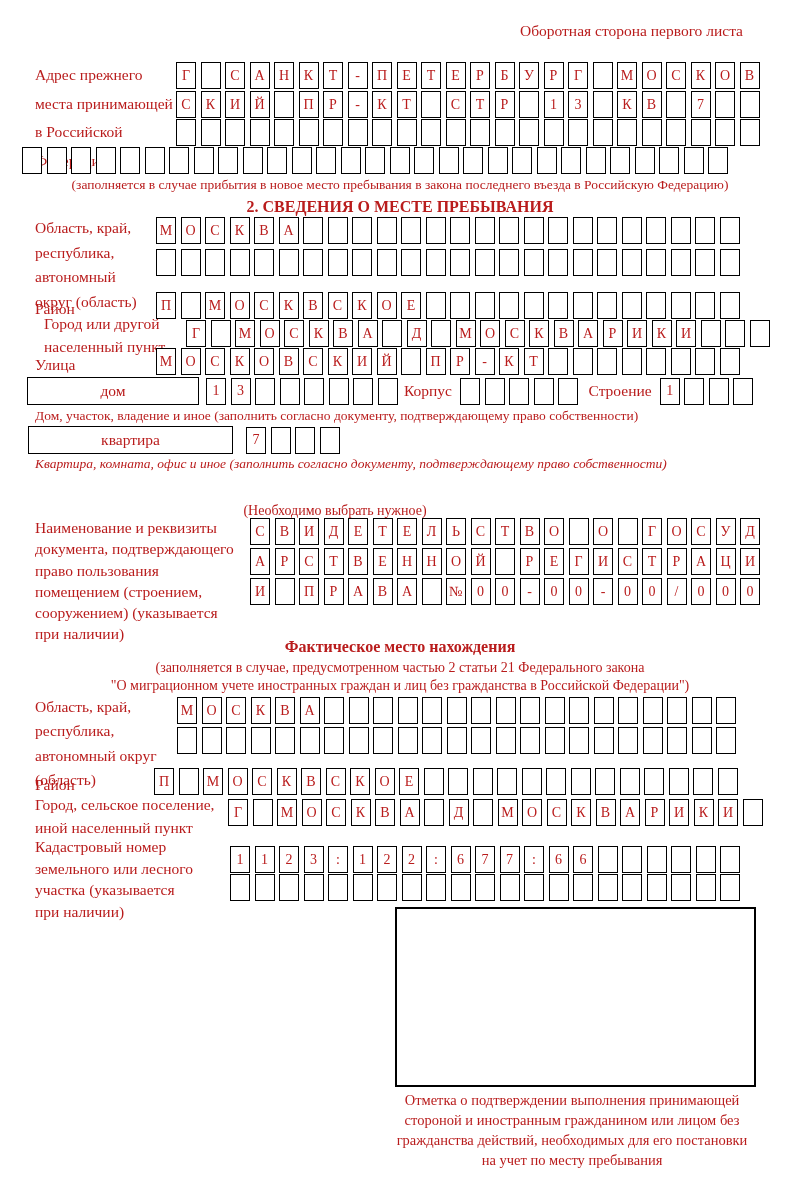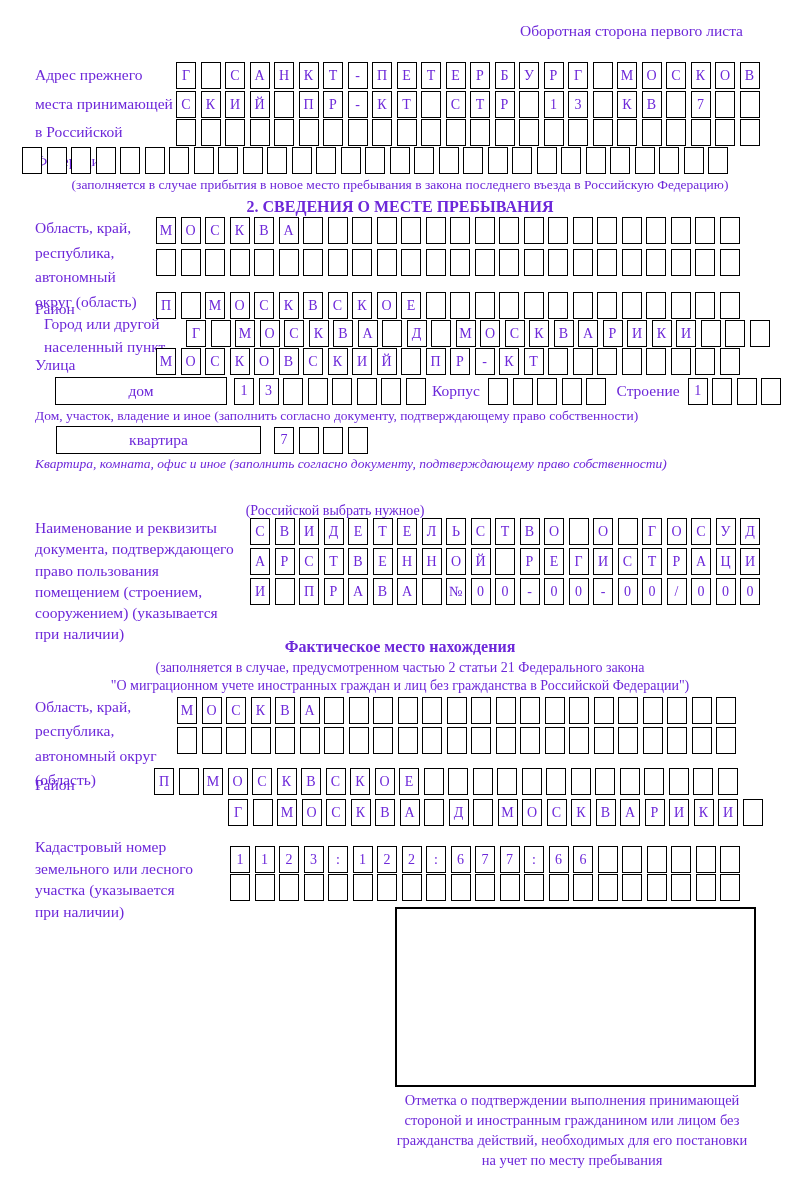--- a/index.html
+++ b/index.html
@@ -1,35 +1,35 @@
 <!DOCTYPE html>
 <html lang="ru"><head>
 <meta charset="utf-8">
 <style>
   html,body{margin:0;padding:0;background:#fff;}
   .page{
     position:relative;width:800px;height:1180px;background:#fff;
-    font-family:"Liberation Serif","DejaVu Serif",serif;color:#6d28d9;overflow:hidden;
+    font-family:"Liberation Serif","DejaVu Serif",serif;color:#b91c1c;overflow:hidden;
   }
   .abs{position:absolute;}
   .lbl{position:absolute;font-size:15.5px;line-height:25px;white-space:pre-line;}
   .note{position:absolute;font-size:13.5px;white-space:pre-line;}
   .center{left:0;width:800px;text-align:center;}
   .title{position:absolute;font-weight:bold;font-size:16px;}
   .cellrow{position:absolute;display:flex;}
   .cells-inline{display:flex;}
   .cell{
     flex:0 0 auto;box-sizing:border-box;width:20px;height:27px;margin-right:4.5px;
     border:1.8px solid #000;display:flex;align-items:center;justify-content:center;
     font-size:14px;background:#fff;
   }
   .hrow{position:absolute;display:flex;align-items:center;}
   .bigbox{
     box-sizing:border-box;height:28px;border:1.8px solid #000;background:#fff;
-    display:flex;align-items:center;justify-content:center;font-size:15.5px;flex:0 0 auto;margin-left:28px;
+    display:flex;align-items:center;justify-content:center;font-size:15.5px;flex:0 0 auto;
   }
   .inlbl{font-size:15.5px;flex:0 0 auto;}
   .cb{
     box-sizing:border-box;width:22px;height:25px;border:1.8px solid #000;background:#fff;
     display:flex;align-items:center;justify-content:center;font-size:15px;flex:0 0 auto;
   }
   .stampbox{position:absolute;border:2px solid #000;background:#fff;}
 </style>
 </head>
 <body>
@@ -333,21 +333,21 @@
     <div style="width:13px;flex:0 0 auto;"></div>
     <div class="cells-inline">
         <span class="cell">7</span>
         <span class="cell"></span>
         <span class="cell"></span>
         <span class="cell"></span>
       </div>
   </div>
   <div class="note" style="top:456px;left:35px;font-style:italic;">Квартира, комната, офис и иное (заполнить согласно документу, подтверждающему право собственности)</div>
 
-  <div class="note" style="top:503px;left:160px;width:350px;text-align:center;font-size:14px;">(Российской выбрать нужное)</div>
+  <div class="note" style="top:503px;left:160px;width:350px;text-align:center;font-size:14px;">(Необходимо выбрать нужное)</div>
 
   <div class="lbl" style="top:517px;left:35px;line-height:21.3px;">Наименование и реквизиты
 документа, подтверждающего
 право пользования
 помещением (строением,
 сооружением) (указывается
 при наличии)</div>
   <div class="cellrow" style="top:518px;left:250px;">
       <span class="cell">С</span>
       <span class="cell">В</span>
@@ -498,20 +498,22 @@
       <span class="cell"></span>
       <span class="cell"></span>
       <span class="cell"></span>
       <span class="cell"></span>
       <span class="cell"></span>
       <span class="cell"></span>
       <span class="cell"></span>
       <span class="cell"></span>
     </div>
 
+  <div class="lbl" style="top:794px;left:35px;line-height:22.5px;">Город, сельское поселение,
+иной населенный пункт</div>
   <div class="cellrow" style="top:799px;left:228px;">
       <span class="cell">Г</span>
       <span class="cell"></span>
       <span class="cell">М</span>
       <span class="cell">О</span>
       <span class="cell">С</span>
       <span class="cell">К</span>
       <span class="cell">В</span>
       <span class="cell">А</span>
       <span class="cell"></span>

